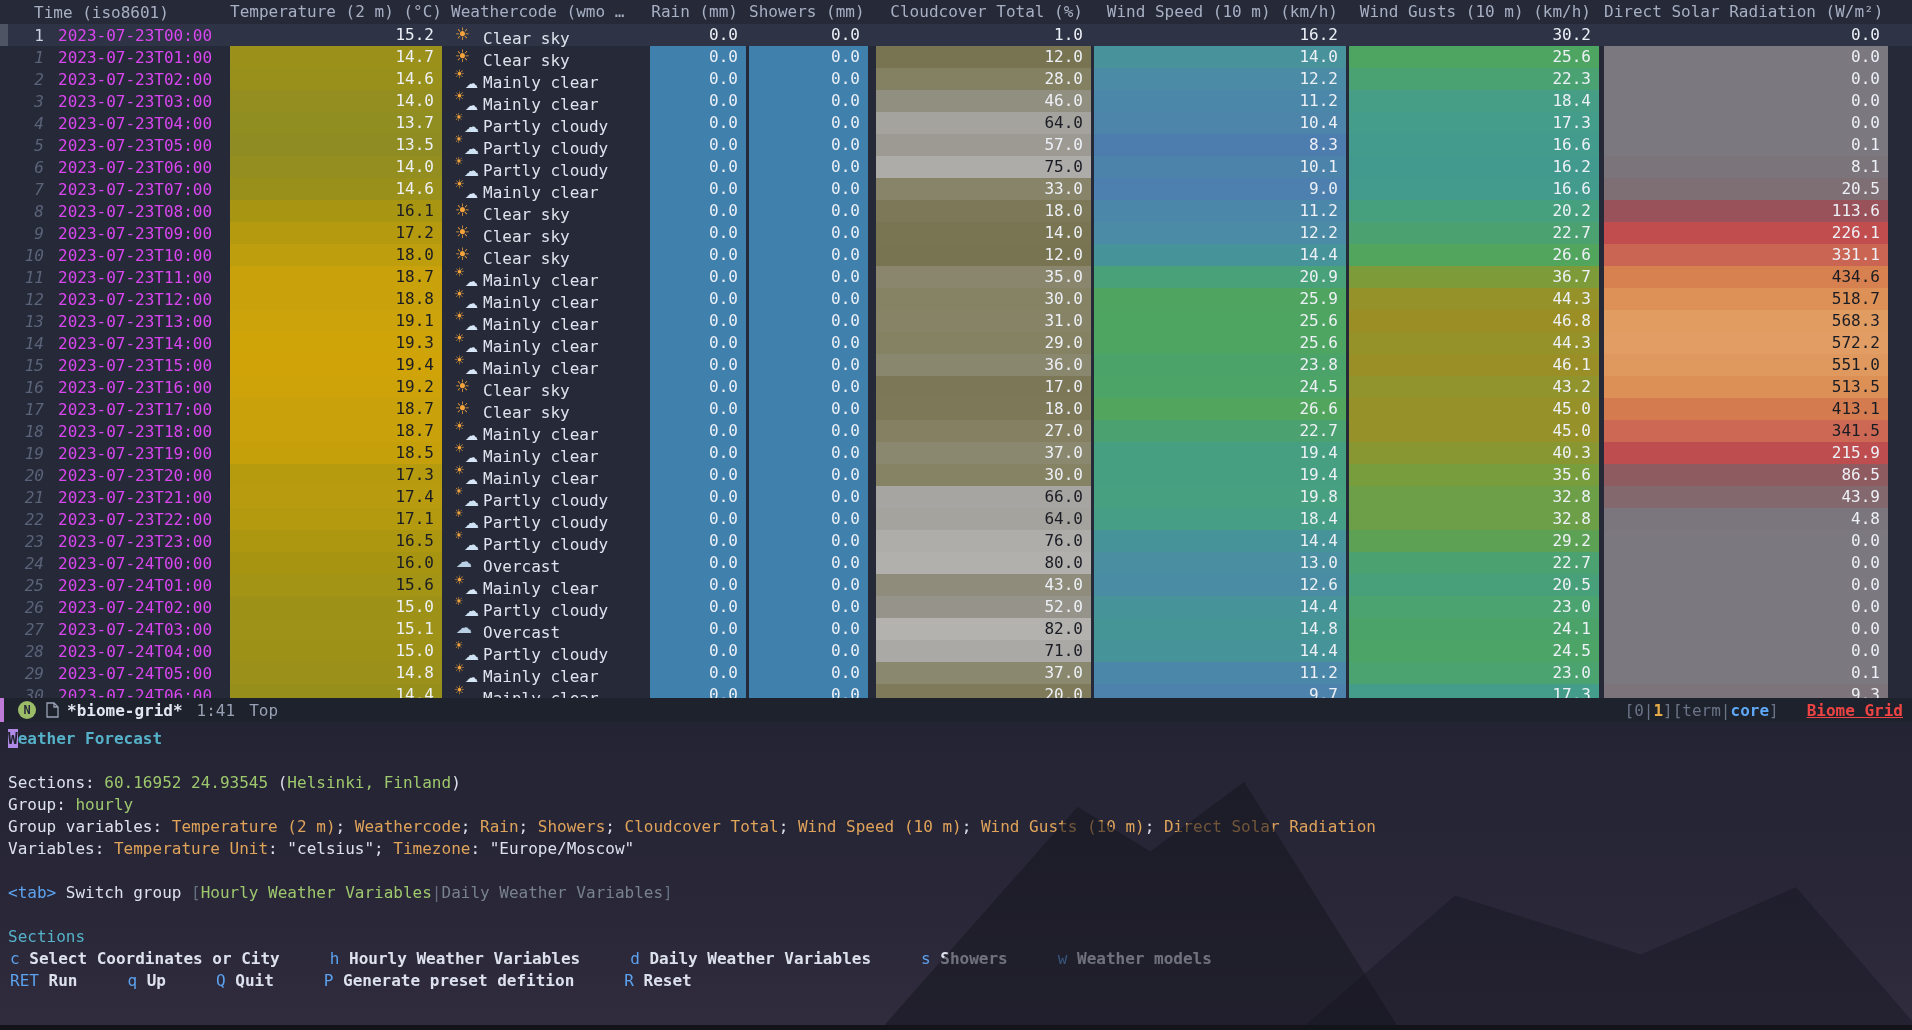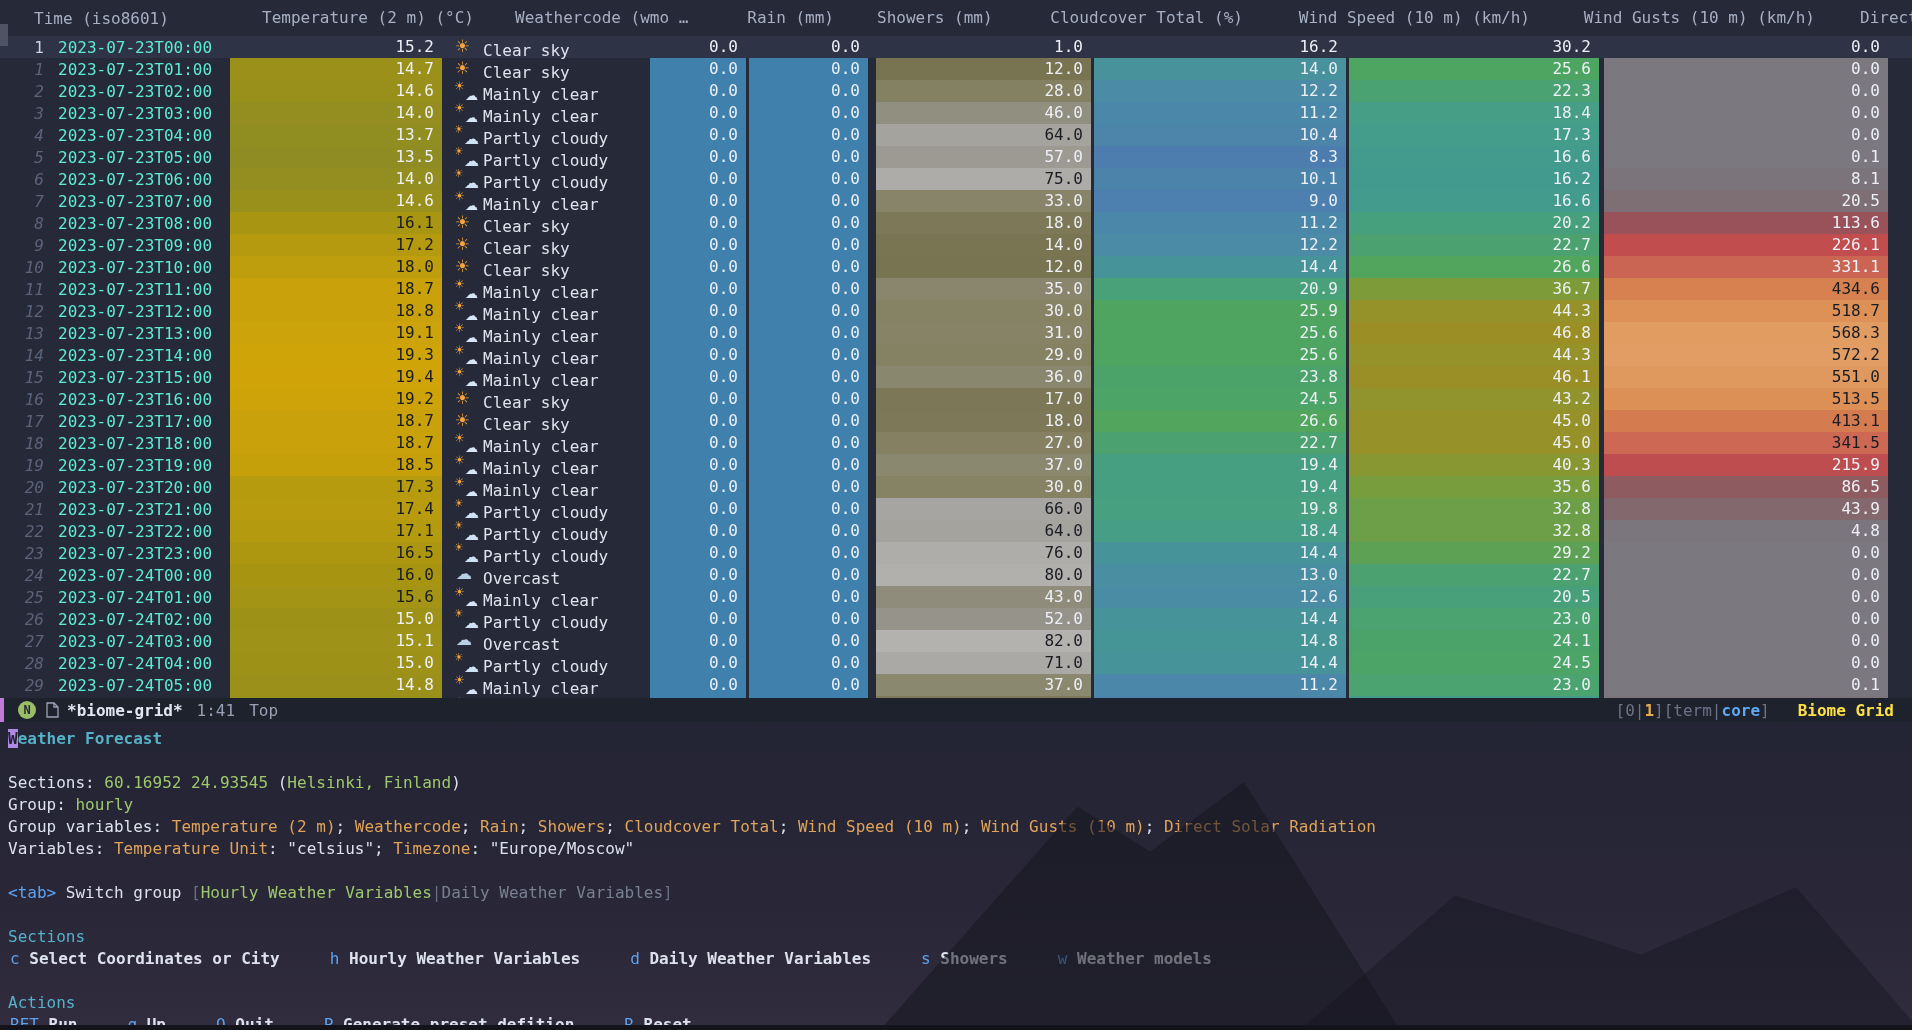--- a/index.html
+++ b/index.html
@@ -5,25 +5,25 @@
   * { margin:0; padding:0; box-sizing:border-box; }
   html,body { background:#16181f; }
   #screen {
     position:relative; width:1912px; height:1030px; overflow:hidden;
     font-family:"DejaVu Sans Mono", monospace; font-size:16px; color:#dde2ec;
     background:#262a38;
   }
   
   #grid { position:absolute; left:0; top:0; width:1912px; height:698px; overflow:hidden; background:#262a38;}
   .grow { display:flex; align-items:center; height:22px; white-space:pre; }
-  .grow.header { height:36px; color:#a7afc3;gap:32px; }
+  .grow.header { height:24px; color:#a7afc3; }
   .grow.current { background:#2e3346; }
   .lineno { width:44px; text-align:right; color:#5b6379; font-style:italic; flex:none; }
   .grow.current .lineno { color:#ccd3e2; font-style:normal; }
-  .timec { width:186px; padding-left:14px; color:#5eead4; flex:none; }
+  .timec { width:186px; padding-left:14px; color:#d946ef; flex:none; }
   .cell { flex:none; height:22px; line-height:22px; text-align:right; padding-right:8px; }
   .c-temp { width:212px; }
   .c-code { width:200px; margin-left:5px; text-align:left; padding:0; display:flex; align-items:center; }
   .c-rain { width:96px;  margin-left:3px; }
   .c-show { width:119px; margin-left:3px; }
   .c-cloud{ width:215px; margin-left:8px; }
   .c-wind { width:252px; margin-left:3px; }
   .c-gust { width:250px; margin-left:3px; }
   .c-sol  { width:284px; margin-left:5px; }
   .hdr-time { width:230px; padding-left:34px; flex:none; }
@@ -46,21 +46,21 @@
   #ml-bar { width:4px; height:24px; background:#bf79d6; flex:none; }
   #ml-state { width:18px; height:18px; border-radius:50%; background:#9bbd68; color:#262a38;
     font-size:12px; font-weight:bold; text-align:center; line-height:18px; margin:0 10px 0 14px; flex:none; }
   #ml-ficon { margin-right:8px; flex:none; display:flex; }
   .ml-buf { font-weight:bold; color:#e2e7f2; }
   .ml-pos { color:#98a1b3; margin-left:14px; }
   .ml-right { margin-left:auto; display:flex; align-items:center; }
   .ml-dim { color:#6b7386; }
   .ml-num1 { color:#e6ac49; font-weight:bold; }
   .ml-core { color:#5fa8f5; font-weight:bold; }
-  .ml-mode { color:#fde047; font-weight:bold; margin:0 18px 0 28px; }
+  .ml-mode { color:#ef4444; font-weight:bold; margin:0 9px 0 28px;text-decoration:underline; }
   
   #panel { position:absolute; left:0; top:722px; width:1912px; height:308px; overflow:hidden;
     background:
       linear-gradient(180deg, rgba(35,36,51,.88) 0%, rgba(40,38,55,.86) 55%, rgba(48,44,62,.82) 100%),
       linear-gradient(180deg,#262536 0%,#2a2737 55%,#342d40 100%);
   }
   .mountain { position:absolute; background:#15151f; opacity:.55; }
   #mt1 { left:880px; top:60px; width:520px; height:248px; clip-path:polygon(0% 100%,38% 10%,52% 28%,70% 0%,100% 100%); }
   #mt2 { left:1300px; top:140px; width:620px; height:168px; clip-path:polygon(0% 100%,25% 20%,55% 55%,80% 15%,100% 100%); opacity:.4;}
   #panel .pline { padding-left:8px; height:22px; line-height:22px; white-space:pre; }
@@ -180,21 +180,20 @@
 
     <div class="pline cyan" id="sections-title">Sections</div>
     <div class="keyrow" id="sections-row">
         <span class="keyitem"><span class="blue">c</span><span class="klabel"> Select Coordinates or City</span></span>
         <span class="keyitem"><span class="blue">h</span><span class="klabel"> Hourly Weather Variables</span></span>
         <span class="keyitem"><span class="blue">d</span><span class="klabel"> Daily Weather Variables</span></span>
         <span class="keyitem"><span class="blue">s</span><span class="klabel"> Showers</span></span>
         <span class="keyitem"><span class="blue">w</span><span class="klabel"> Weather models</span></span>
       </div>
 
-    <div class="pline cyan" id="actions-title">Actions</div>
     <div class="keyrow" id="actions-row">
         <span class="keyitem"><span class="blue">RET</span><span class="klabel"> Run</span></span>
         <span class="keyitem"><span class="blue">q</span><span class="klabel"> Up</span></span>
         <span class="keyitem"><span class="blue">Q</span><span class="klabel"> Quit</span></span>
         <span class="keyitem"><span class="blue">P</span><span class="klabel"> Generate preset defition</span></span>
         <span class="keyitem"><span class="blue">R</span><span class="klabel"> Reset</span></span>
       </div>
 
     <div id="bottom-strip"></div>
   </div>

